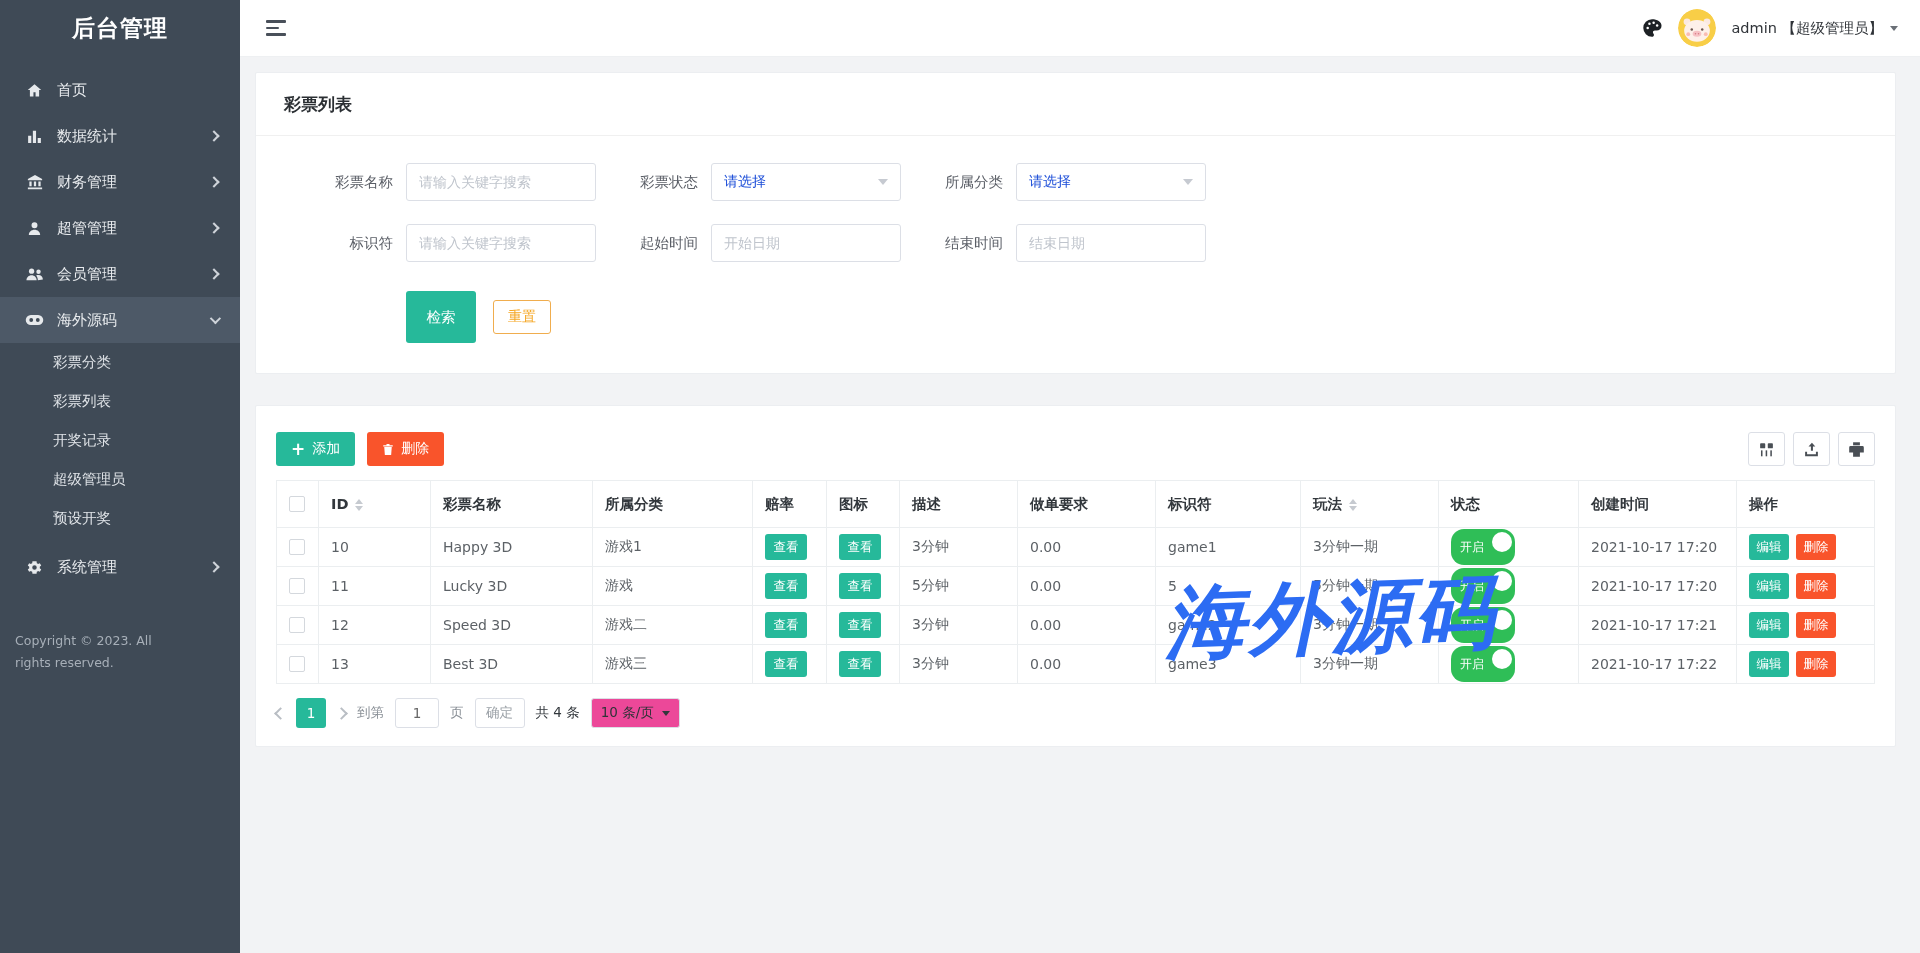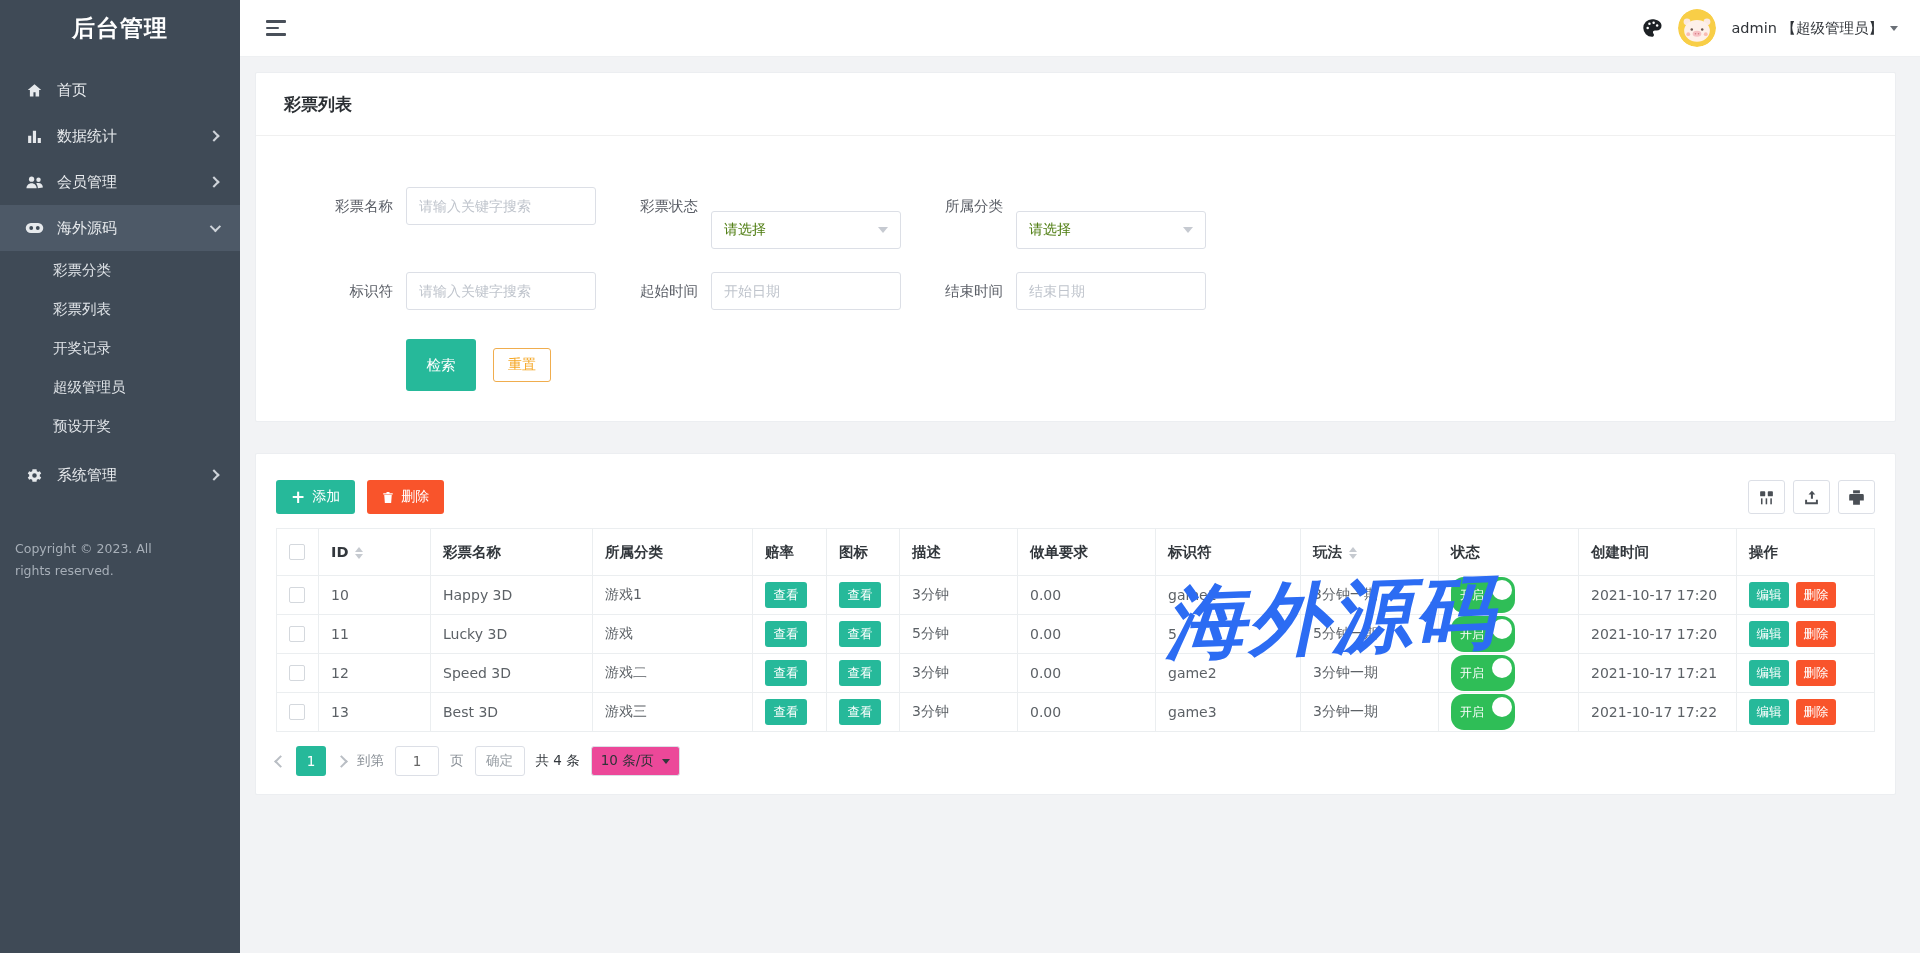--- a/index.html
+++ b/index.html
@@ -38,21 +38,21 @@
 
   
   .card-title { padding:20px 28px 19px; font-size:17px; font-weight:bold; color:#2b2f33; border-bottom:1px solid #f0f0f0; }
   .filter-form { padding:27px 20px 30px 57px; }
   .f-row { display:flex; margin-bottom:23px; }
   .f-group { display:flex; align-items:center; width:305px; flex-shrink:0; }
   .f-label { width:80px; text-align:right; font-size:14.5px; color:#5a5e66; margin-right:13px; flex-shrink:0; }
   .f-input, .f-select { width:190px; height:38px; border:1px solid #dcdfe6; border-radius:3px; background:#fff; font-size:14px; }
   .f-input { padding:13px 12px; color:#606266; font-family:inherit; outline:none; }
   .f-input::placeholder { color:#bfc4cc; }
-  .f-select { display:flex; align-items:center; padding:0 12px; color:#4d7c0f; cursor:pointer;margin-top:48px; }
+  .f-select { display:flex; align-items:center; padding:0 12px; color:#1d4ed8; cursor:pointer; }
   .f-select .sel-caret { margin-left:auto; width:0; height:0; border-left:5px solid transparent; border-right:5px solid transparent; border-top:6px solid #c6cad1; }
   .btn-row { margin-top:29px; padding-left:93px; display:flex; align-items:center; gap:17px; }
   .btn-search { width:70px; height:52px; background:#26b99a; color:#fff; border:none; border-radius:3px; font-size:14.5px; cursor:pointer; font-family:inherit; }
   .btn-reset { width:58px; height:34px; background:#fff; color:#f5a623; border:1px solid #f0ad4e; border-radius:3px; font-size:14px; cursor:pointer; font-family:inherit; }
 
   
   .card-table { margin-top:31px; }
   .tbl-toolbar { display:flex; align-items:center; padding:26px 20px 12px; }
   .btn-add, .btn-delete { height:34px; display:inline-flex; align-items:center; gap:7px; border:none; border-radius:3px; color:#fff; font-size:14px; padding:0 15px; cursor:pointer; font-family:inherit; }
   .btn-add { background:#26b99a; margin-right:12px; }
@@ -113,21 +113,39 @@
       <div class="menu-item">
         <span class="mi-icon">
           <svg width="17" height="17" viewBox="0 0 24 24" fill="#e6e9ec">
               <path d="M3 11h4.5v10H3zM9.7 4h4.5v17H9.7zM16.5 14H21v7h-4.5z"></path>
             </svg>
         </span>
         <span>数据统计</span>
         <span class="chev right"></span>
       </div>
 
-
+      <div class="menu-item">
+        <span class="mi-icon">
+          <svg width="18" height="18" viewBox="0 0 24 24" fill="#e6e9ec">
+              <path d="M12 2.5L2.5 8v1.8h19V8zM4.5 11.2h3v6.6h-3zm6 0h3v6.6h-3zm6 0h3v6.6h-3zM2.5 19.4h19v2.1h-19z"></path>
+            </svg>
+        </span>
+        <span>财务管理</span>
+        <span class="chev right"></span>
+      </div>
+
+      <div class="menu-item">
+        <span class="mi-icon">
+          <svg width="17" height="17" viewBox="0 0 24 24" fill="#e6e9ec">
+              <path d="M12 11.5a4.2 4.2 0 100-8.4 4.2 4.2 0 000 8.4zM4 21c0-4.2 3.6-7.3 8-7.3s8 3.1 8 7.3z"></path>
+            </svg>
+        </span>
+        <span>超管管理</span>
+        <span class="chev right"></span>
+      </div>
 
       <div class="menu-item">
         <span class="mi-icon">
           <svg width="19" height="17" viewBox="0 0 26 22" fill="#e6e9ec">
               <circle cx="9" cy="6.5" r="3.6"></circle>
               <circle cx="18.5" cy="7.3" r="3"></circle>
               <path d="M2 19c0-4 3.1-7 7-7s7 3 7 7zM17.6 19c0-2.6-.9-4.9-2.4-6.6.9-.4 2-.6 3.3-.6 3.4 0 6 2.6 6 6z"></path>
             </svg>
         </span>
         <span>会员管理</span>

